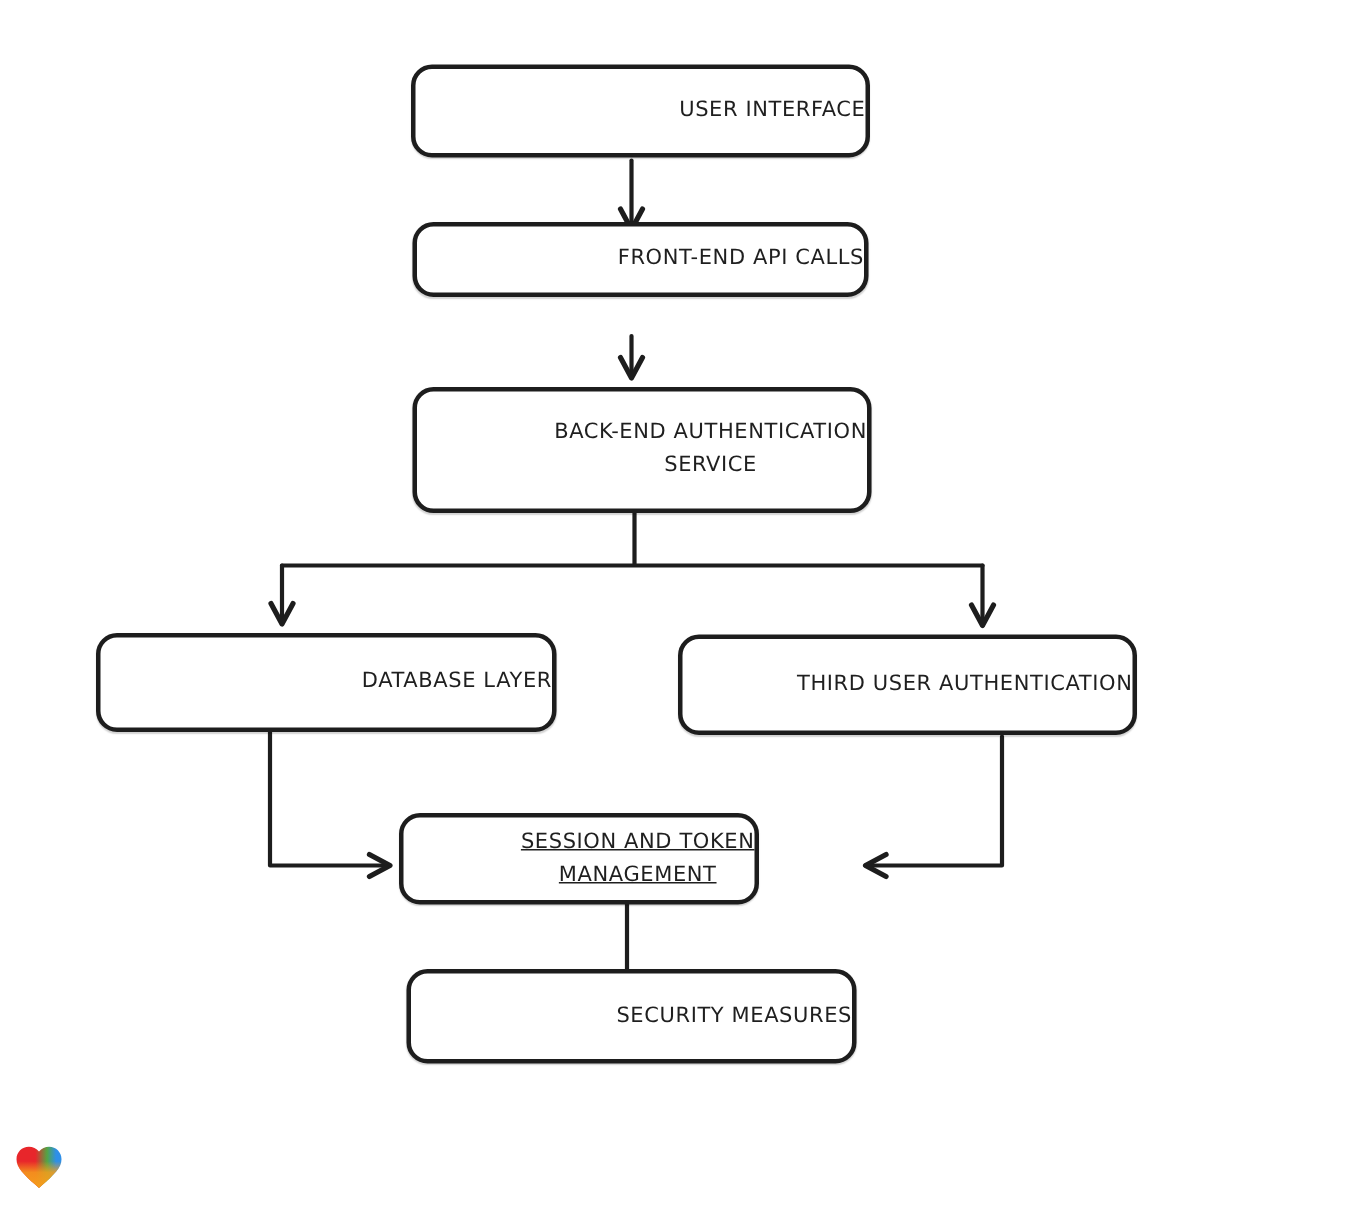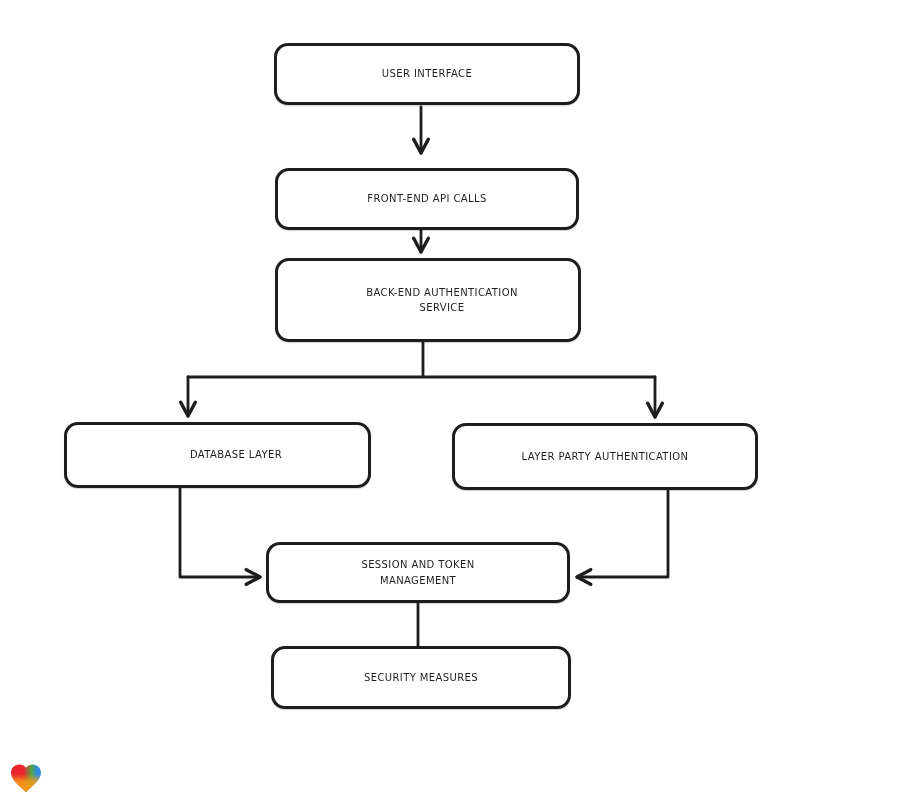--- a/index.html
+++ b/index.html
@@ -22,35 +22,35 @@
   }
   .node {
     position: absolute;
     z-index: 2;
     box-sizing: border-box;
     border: 3px solid #1d1d1d;
     border-radius: 14px;
     background: #ffffff;
     display: flex;
     align-items: center;
-    justify-content: center;
+    justify-content: flex-end;
     text-align: center;
     color: #1f1f1f;
-    font-size: 10px;
+    font-size: 14px;
     letter-spacing: 0.4px;
     line-height: 1.55;
     white-space: pre-line;
     box-shadow: 0 1px 1px rgba(0,0,0,0.18);
   }
   .n1 { left: 274px; top: 43px;  width: 306px; height: 62px; }
-  .n2 { left: 275px; top: 168px; width: 304px; height: 62px; }
+  .n2 { left: 275px; top: 148px; width: 304px; height: 50px; }
   .n3 { left: 275px; top: 258px; width: 306px; height: 84px; padding-left: 28px; }
   .n4 { left: 64px;  top: 422px; width: 307px; height: 66px; padding-left: 37px; }
   .n5 { left: 452px; top: 423px; width: 306px; height: 67px; }
-  .n6 { left: 266px; top: 542px; width: 304px; height: 61px; }
+  .n6 { left: 266px; top: 542px; width: 240px; height: 61px; text-decoration: underline; }
   .n7 { left: 271px; top: 646px; width: 300px; height: 63px; }
   .logo {
     position: absolute;
     left: 8px;
     top: 760px;
     width: 36px;
     height: 36px;
     z-index: 3;
   }
 </style>
@@ -88,21 +88,21 @@
   <div class="node n3">
     <span>BACK-END AUTHENTICATION
 SERVICE</span>
   </div>
 
   <div class="node n4">
     <span>DATABASE LAYER</span>
   </div>
 
   <div class="node n5">
-    <span>LAYER PARTY AUTHENTICATION</span>
+    <span>THIRD USER AUTHENTICATION</span>
   </div>
 
   <div class="node n6">
     <span>SESSION AND TOKEN
 MANAGEMENT</span>
   </div>
 
   <div class="node n7">
     <span>SECURITY MEASURES</span>
   </div>

